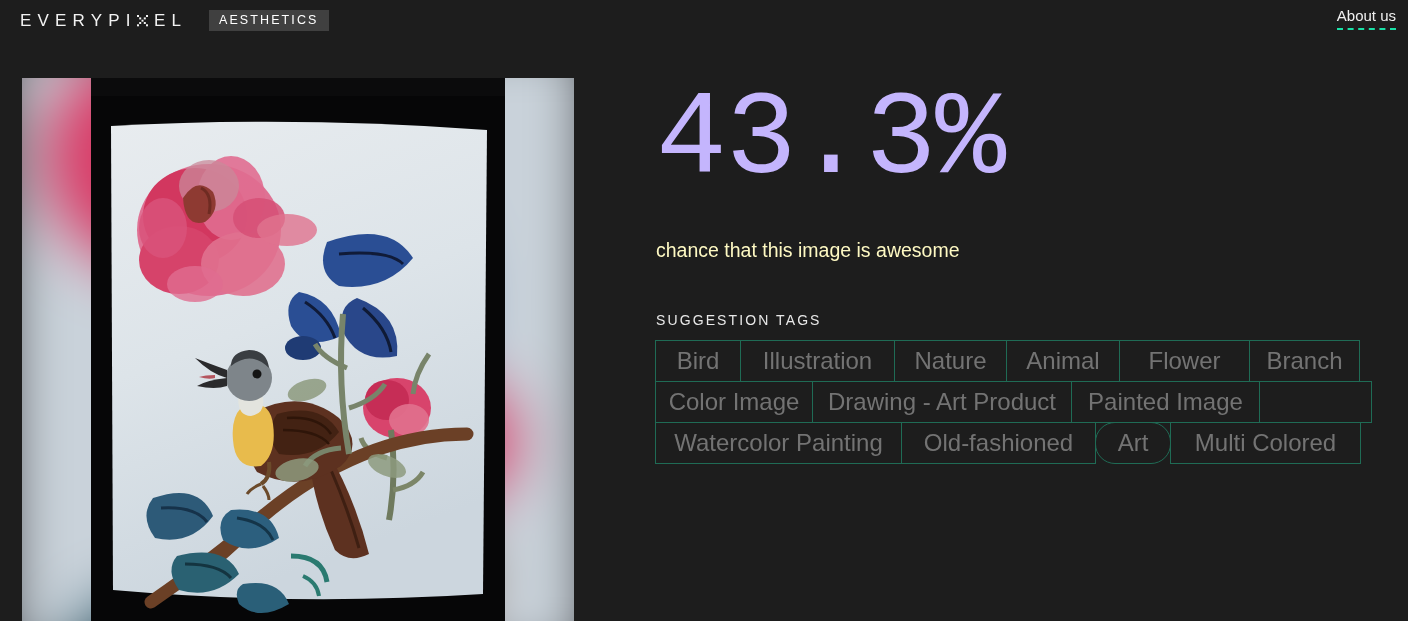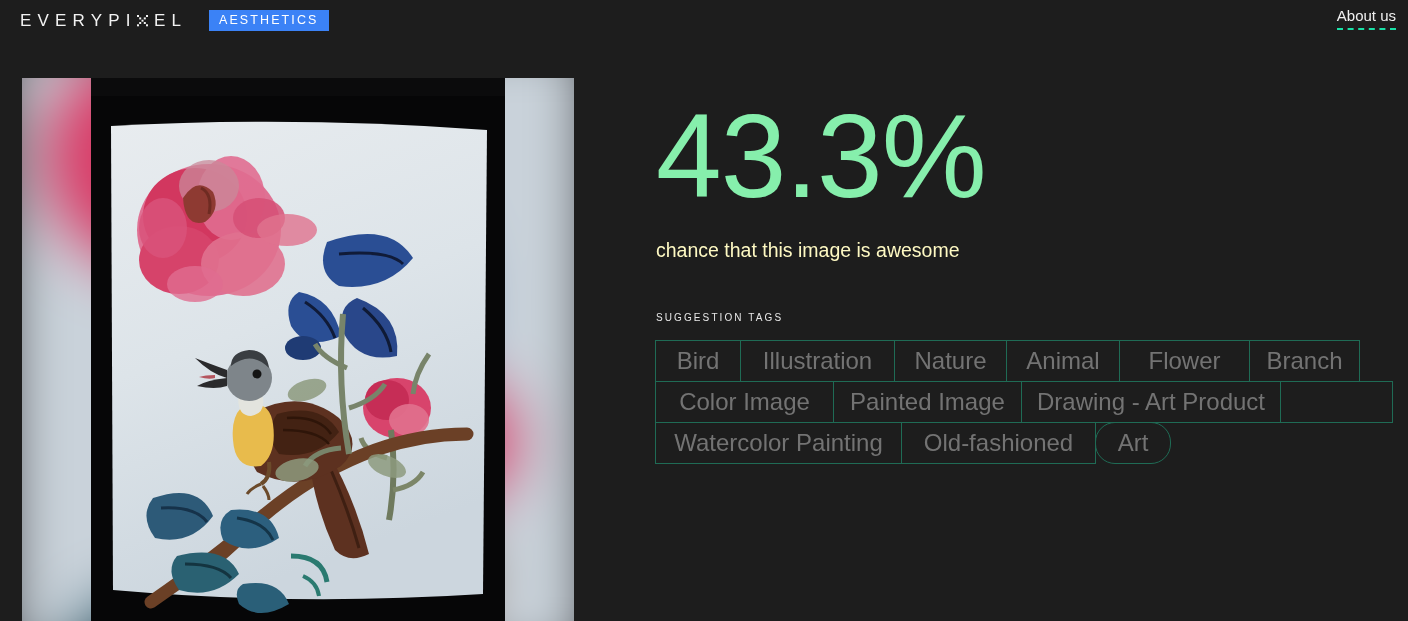--- a/index.html
+++ b/index.html
@@ -21,21 +21,21 @@
   .logo .seg { display:inline-block; }
   .pixdot {
     display:inline-block; position:relative;
     width:11px; height:13px; margin:0 6.2px 0 0; vertical-align:middle;
   }
   .pixdot svg { position:absolute; left:0; top:0; }
 
   .badge {
     position:absolute; left:209px; top:10px;
     height:21px; padding:0 10px;
-    background:#3b82f6; color:#ffffff;
+    background:#404040; color:#ffffff;
     font-size:12.5px; letter-spacing:2.1px;
     display:flex; align-items:center; justify-content:center;
     line-height:1;
   }
   .aboutus {
     position:absolute; right:12px; top:8px;
     color:#f0f0f0; font-size:15px; line-height:1;
     padding-bottom:5px; cursor:pointer;
     border-bottom:2.5px dashed #19e0a6;
   }
@@ -52,32 +52,32 @@
   }
   .sharpwrap {
     position:absolute; left:69px; top:0; width:414px; height:543px;
     overflow:hidden;
   }
   .art { position:absolute; left:0; top:0; width:100%; height:100%; }
 
   
   .right { position:absolute; left:656px; top:0; width:740px; }
   .score {
-    position:absolute; left:0; top:95px;
-    font-size:118px; font-weight:300; color:#86efac;
+    position:absolute; left:0; top:79px;
+    font-size:118px; font-weight:300; color:#c4b5fd;
     letter-spacing:-1px; line-height:1.05;
-    font-family:Liberation Sans, sans-serif;
+    font-family:Liberation Mono, monospace;
   }
   .scoresub {
     position:absolute; left:0; top:241px;
     font-size:19.5px; color:#fef9c3; line-height:1;
   }
   .tagstitle {
     position:absolute; left:0; top:313px;
-    font-size:10px; letter-spacing:2.1px; color:#e8e8e8; line-height:1;
+    font-size:14px; letter-spacing:2.1px; color:#e8e8e8; line-height:1;
   }
 
   .taggrid { position:absolute; left:0; top:341px; }
   .tagrow { display:flex; }
   .tag {
     border:1px solid #1f6b55;
     height:42px; margin-top:-1px; margin-left:-1px;
     display:flex; align-items:center; justify-content:center;
     color:#737373; font-size:24px; line-height:1;
     padding:0 18px; cursor:pointer; white-space:nowrap;
@@ -248,26 +248,27 @@
     <div class="taggrid">
         <div class="tagrow">
           <div class="tag" style="width: 86px;">Bird</div>
           <div class="tag" style="width: 155px;">Illustration</div>
           <div class="tag" style="width: 113px;">Nature</div>
           <div class="tag" style="width: 114px;">Animal</div>
           <div class="tag" style="width: 131px;">Flower</div>
           <div class="tag" style="width: 111px;">Branch</div>
         </div>
         <div class="tagrow">
-          <div class="tag" style="width: 179px;">Color Image</div>
+          <div class="tag" style="width: 158px;">Color Image</div>
+          <div class="tag" style="width: 260px;">Drawing - Art Product</div>
           <div class="tag" style="width: 189px;">Painted Image</div>
-          <div class="tag" style="width: 260px;">Drawing - Art Product</div>
           <div class="tag empty" style="width: 113px;"></div>
         </div>
         <div class="tagrow">
           <div class="tag" style="width: 247px;">Watercolor Painting</div>
           <div class="tag" style="width: 195px;">Old-fashioned</div>
           <div class="tag" style="width: 76px; border-radius: 20px;">Art</div>
+          <div class="tag" style="width: 191px;">Multi Colored</div>
         </div>
       </div>
   </div>
 
 </div>
 
 </body></html>

